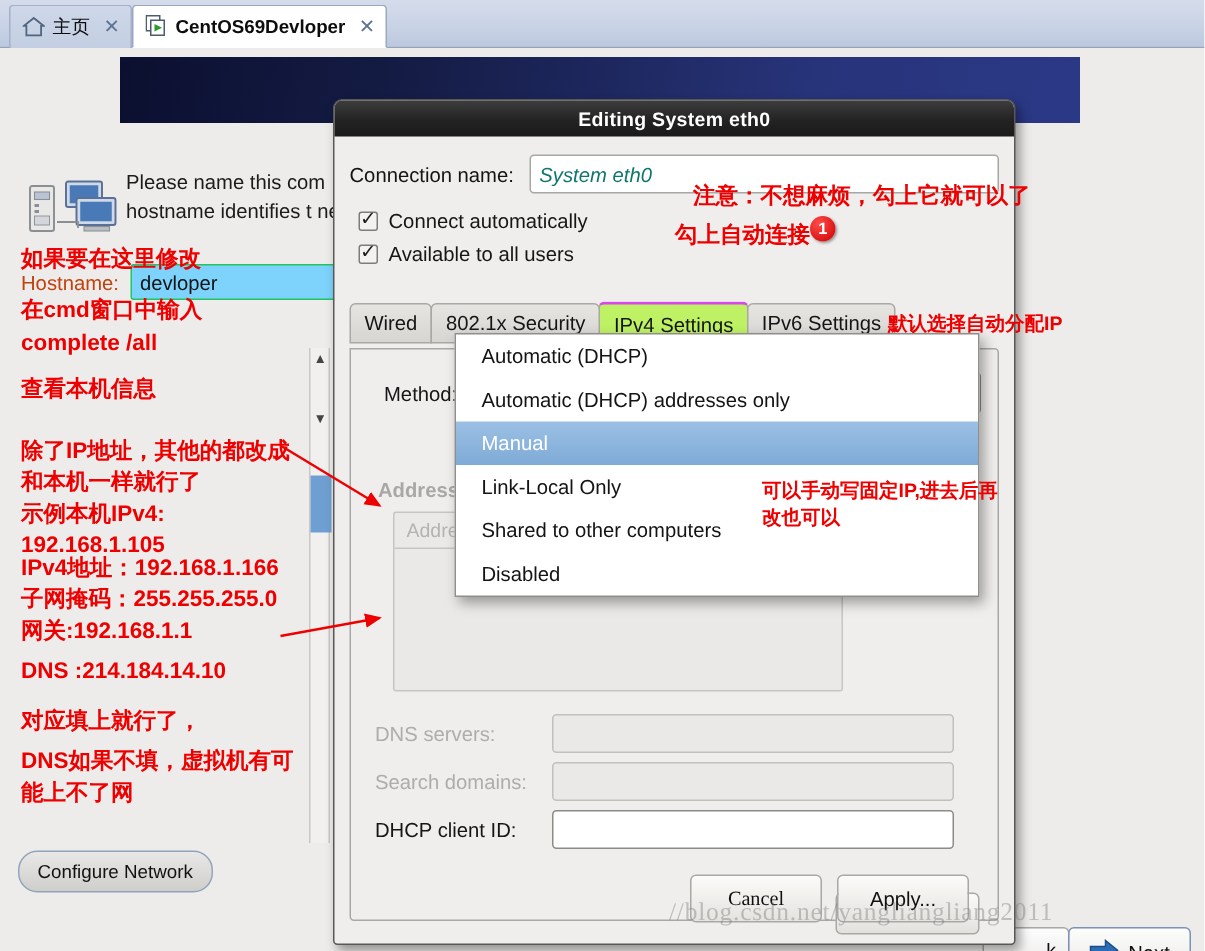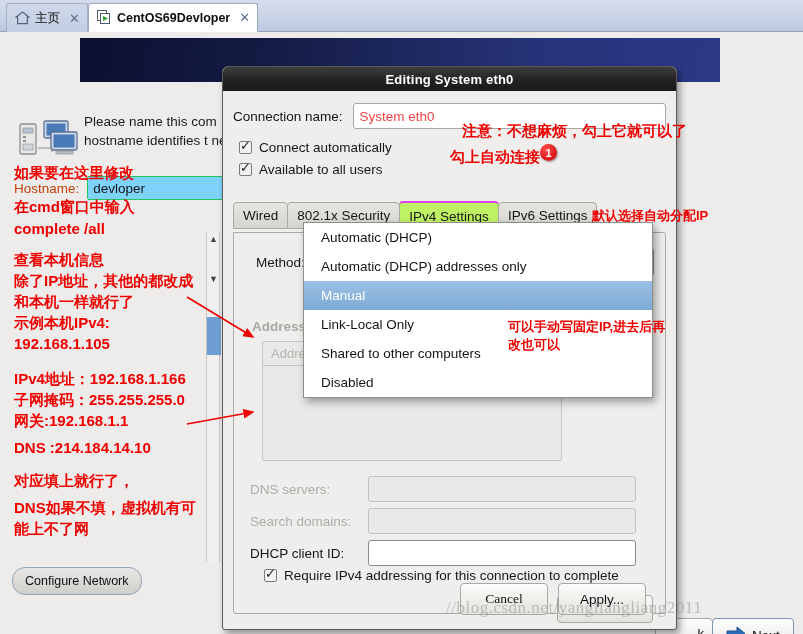--- a/index.html
+++ b/index.html
@@ -114,21 +114,21 @@
     display: flex; align-items: center; justify-content: center;
     letter-spacing: .2px;
   }
   .dlg-body { position: relative; padding: 8px 10px 0 10px; height: 538px; }
 
   .conn-row { display: flex; align-items: center; gap: 10px; margin: 4px 0 2px 0; }
   .conn-label { font-size: 13.5px; color: #141414; }
   .conn-input {
     flex: 1; height: 26px; background: #fff;
     border: 1px solid #a8a7a4; border-radius: 3px;
-    font-size: 13.5px; color: #ef4444; padding: 0 6px; font-family: inherit;
+    font-size: 13.5px; color: #0f766e; padding: 0 6px; font-family: inherit; font-style: italic;
   }
 
   .chk-row { display: flex; align-items: center; gap: 7px; font-size: 13.5px; color: #161616; }
   .chk-row.first { position: relative; margin: 8px 0 0 2px; padding: 3px 4px; width: 182px; }
   .chk-row.second { margin: 4px 0 0 6px; }
   .chkbox {
     width: 13px; height: 13px; background: #f3f2f0;
     border: 1px solid #7d7c79; border-radius: 2px;
     position: relative; flex: none;
   }
@@ -375,24 +375,20 @@
         <div class="frow disabled" style="left:16px; top:275px;">
           <span class="lb">Search domains:</span>
           <input class="fin" type="text" disabled="" value="" style="">
         </div>
 
         <div class="frow enabled" style="left:16px; top:307px;">
           <span class="lb">DHCP client ID:</span>
           <input class="fin" type="text" value="" style="">
         </div>
 
-        <div class="req-row">
-          <span class="chkbox"></span>
-          <span>Require IPv4 addressing for this connection to complete</span>
-        </div>
 
         <button class="routes-btn">Routes...</button>
       </div>
 
       <div class="dlg-footer">
         <button class="cancel-btn">Cancel</button>
         <button class="apply-btn">Apply...</button>
       </div>
     </div>
   </div>
@@ -408,21 +404,21 @@
 
   <div class="redbox" style="left:231px; top:131px; width:180px; height:25px;"></div>
   <div class="redbox" style="left:309px; top:225px; width:345px; height:29px;"></div>
   <div class="redbox" style="left:309px; top:281px; width:345px; height:29px;"></div>
   <div class="redbox" style="left:588px; top:588px; width:74px; height:34px;"></div>
 
   <div class="ann" style="left:14px; top:162px; font-size:15px;">如果要在这里修改</div>
   <div class="ann" style="left:14px; top:196px; font-size:15px;">在cmd窗口中输入
 complete /all</div>
   <div class="ann" style="left:14px; top:249px; font-size:15px;">查看本机信息</div>
-  <div class="ann" style="left:14px; top:270px; font-size:15px; line-height:21px;">除了IP地址，其他的都改成
+  <div class="ann" style="left:14px; top:290px; font-size:15px; line-height:21px;">除了IP地址，其他的都改成
 和本机一样就行了
 示例本机IPv4:
 192.168.1.105</div>
   <div class="ann" style="left:14px; top:368px; font-size:15px; line-height:21px;">IPv4地址：192.168.1.166
 子网掩码：255.255.255.0
 网关:192.168.1.1</div>
   <div class="ann" style="left:14px; top:437px; font-size:15px;">DNS :214.184.14.10</div>
   <div class="ann" style="left:14px; top:470px; font-size:15px;">对应填上就行了，</div>
   <div class="ann" style="left:14px; top:497px; font-size:15px; line-height:21px;">DNS如果不填，虚拟机有可
 能上不了网</div>

